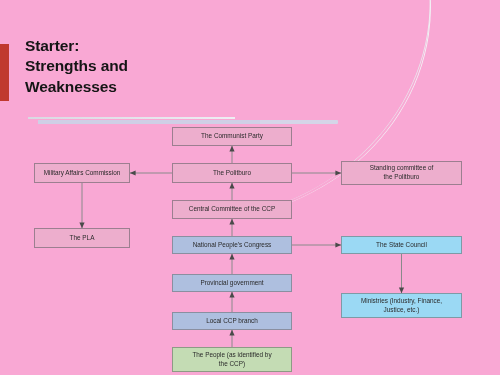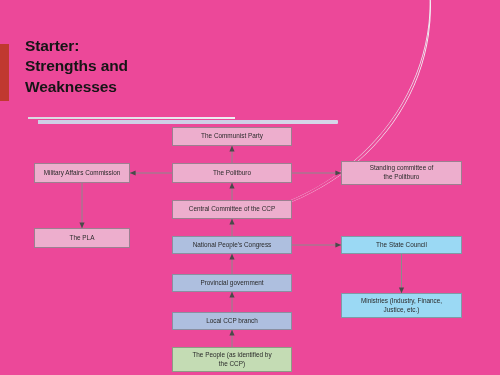--- a/index.html
+++ b/index.html
@@ -1,21 +1,21 @@
 <!DOCTYPE html>
 <html><head>
 <meta charset="utf-8">
 <style>
   html,body{margin:0;padding:0;}
   body{
     width:500px;height:375px;overflow:hidden;background:#ffffff;
     font-family:"Liberation Sans",sans-serif;
     position:relative;
   }
-  #slide{position:absolute;inset:0;background:#ec4899;overflow:hidden;}
+  #slide{position:absolute;inset:0;background:#f9a8d4;overflow:hidden;}
 
   
   .swoosh{
     position:absolute;left:-40px;top:-210px;width:470px;height:430px;
     border-radius:50%;
     border-right:1px solid #e9e9ee;
     transform:rotate(-6deg);
     pointer-events:none;
   }
   .swoosh2{

